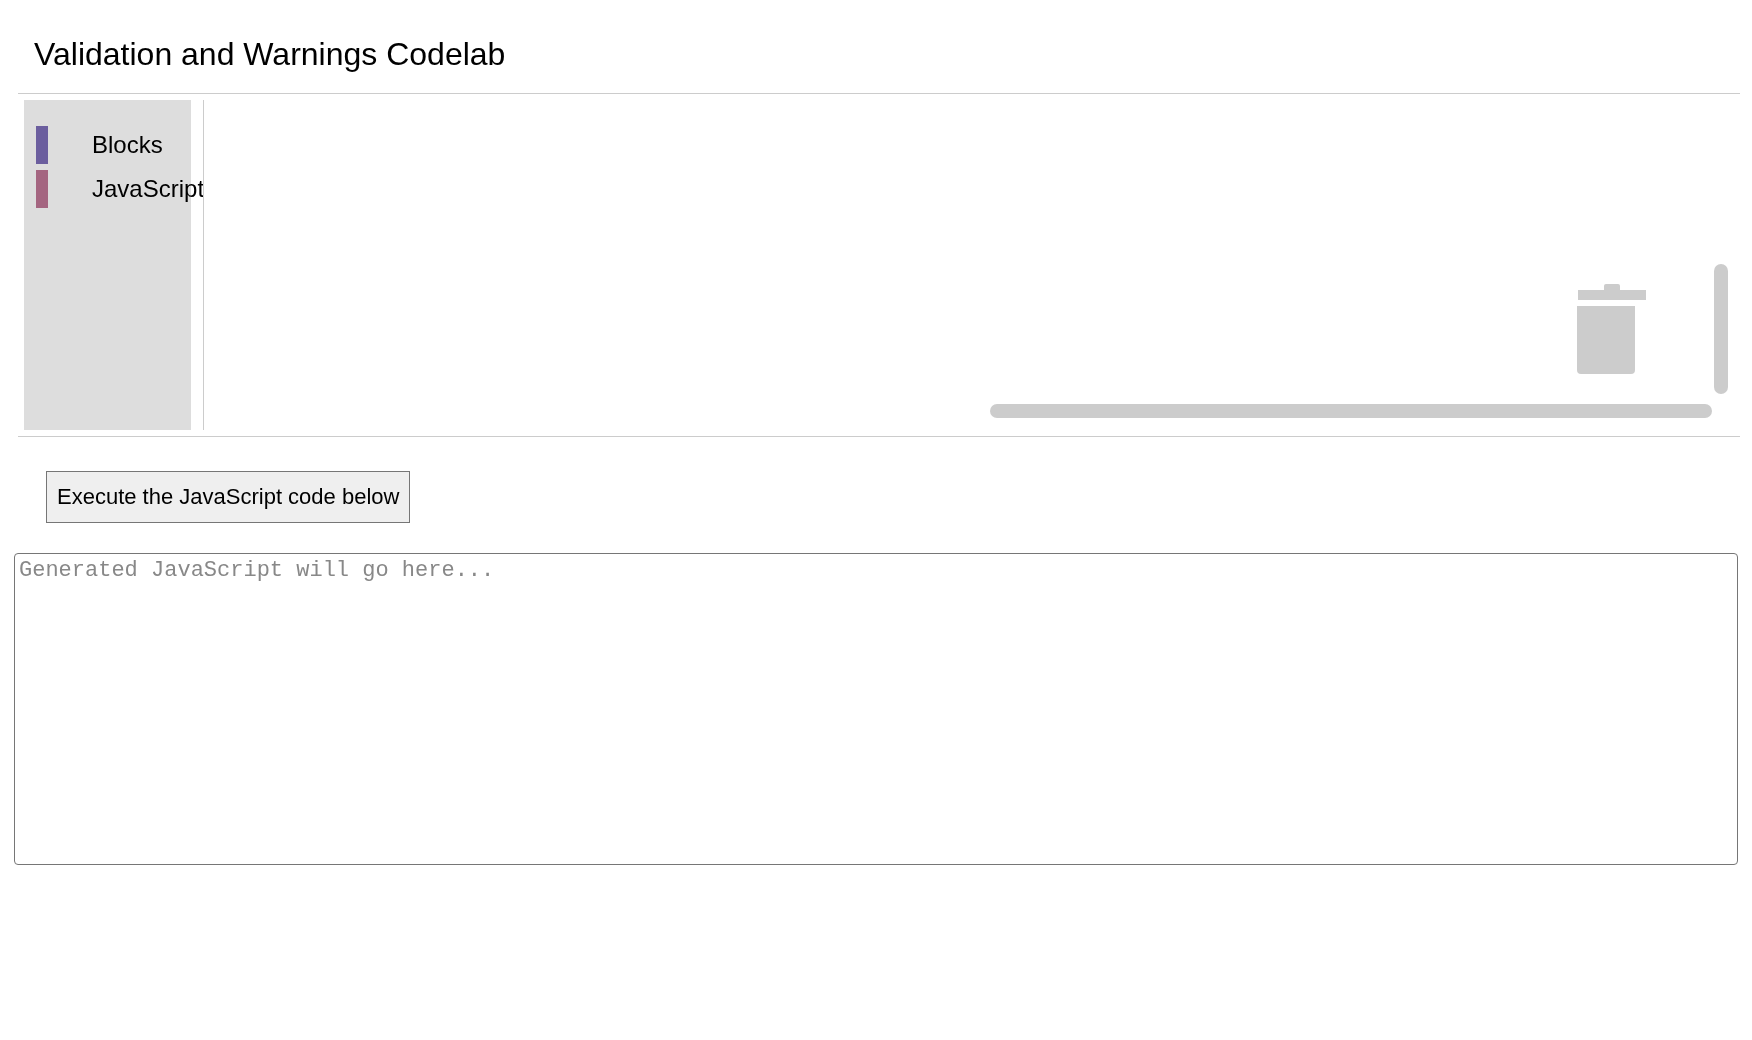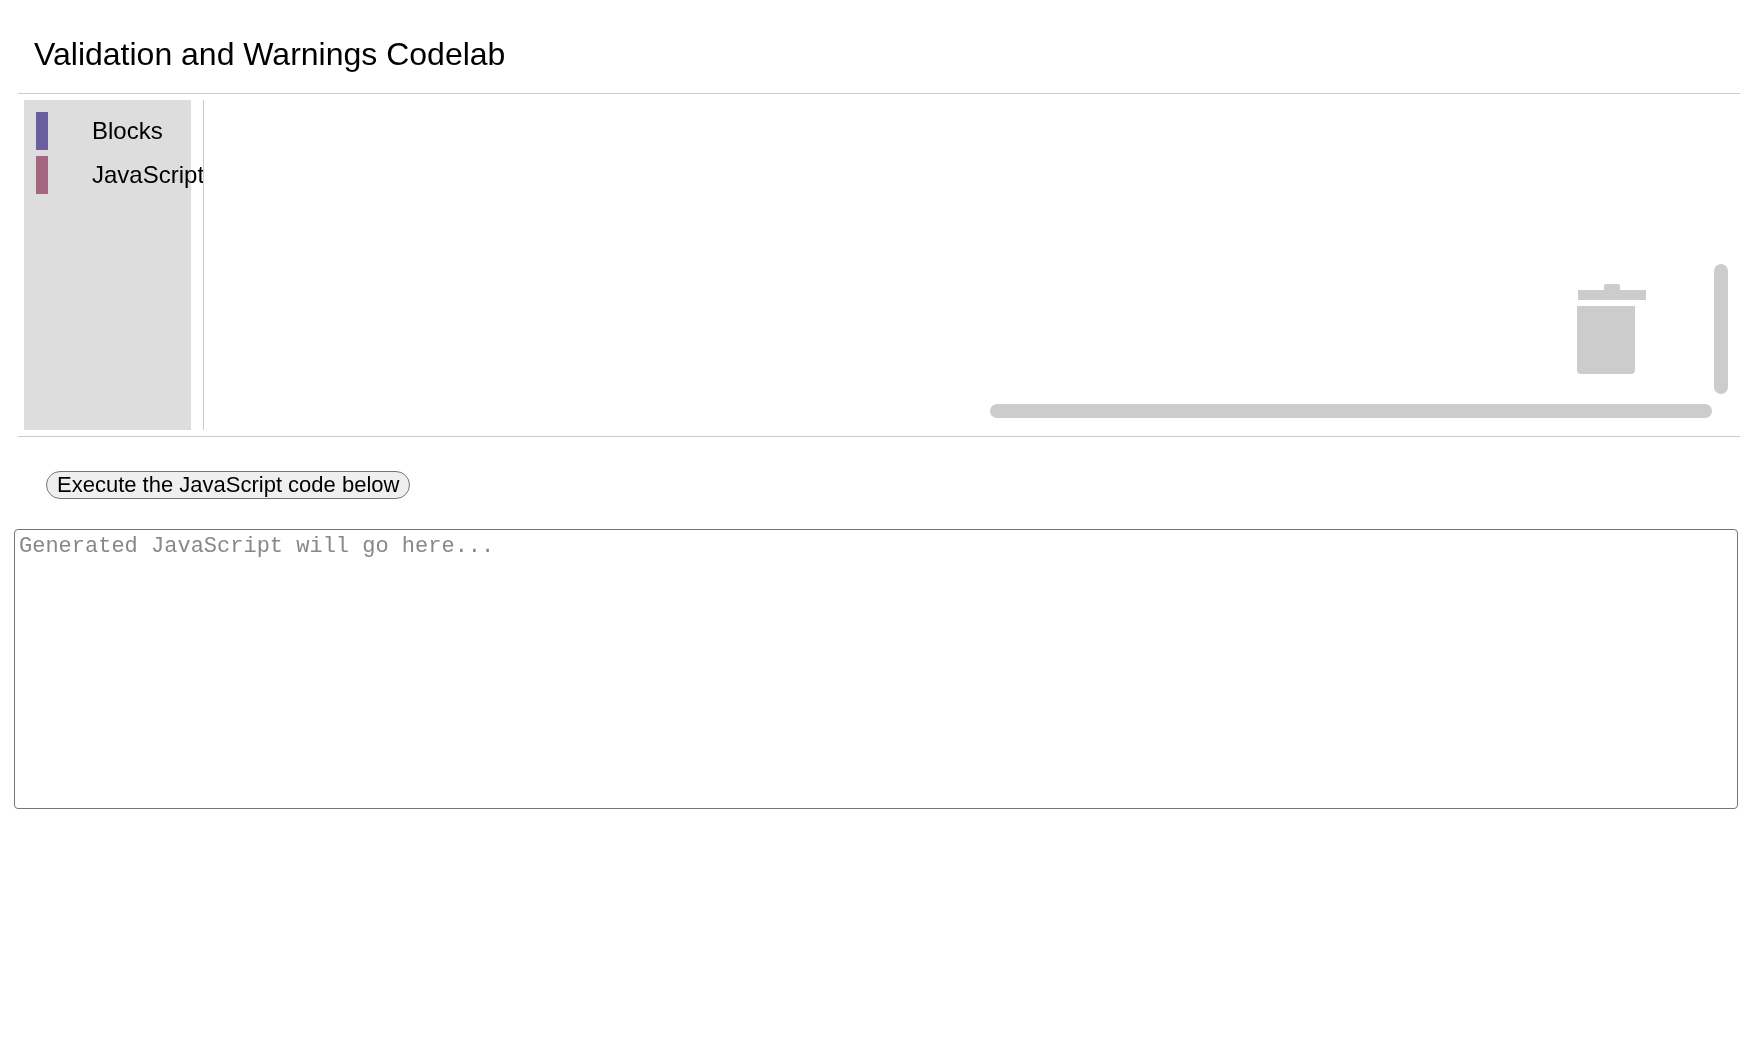--- a/index.html
+++ b/index.html
@@ -21,21 +21,21 @@
       border-top: 1px solid #ccc;
       border-bottom: 1px solid #ccc;
       height: 344px;
       position: relative;
       width: 100%;
     }
     .toolbox {
       background: #ddd;
       width: 167px;
       flex-shrink: 0;
-      padding-top: 6px;
+      padding-top: 20px;
     }
     .toolbox-item {
       display: flex;
       align-items: center;
       height: 38px;
       cursor: pointer;
     }
     .toolbox-color {
       width: 12px;
       height: 38px;
@@ -99,31 +99,31 @@
       bottom: 30px;
       width: 14px;
       background: #ccc;
       border-radius: 7px;
     }
     .controls {
       padding: 22px 22px 18px 22px;
     }
     .execute-button {
       font-size: 22px;
-      padding: 0 10px;
+      padding: 12px 10px;
       background: #efefef;
       border: 1px solid #767676;
-      border-radius: 16px;
+      border-radius: 0;
       cursor: pointer;
       font-family: inherit;
     }
     .code-output {
       margin: 0 2px;
       width: calc(100% - 4px);
-      height: 280px;
+      height: 312px;
       border: 1px solid #767676;
       border-radius: 4px;
       font-family: "Courier New", Courier, monospace;
       font-size: 22px;
       padding: 4px 4px;
       resize: none;
       color: #000;
     }
     .code-output::placeholder {
       color: #888;

